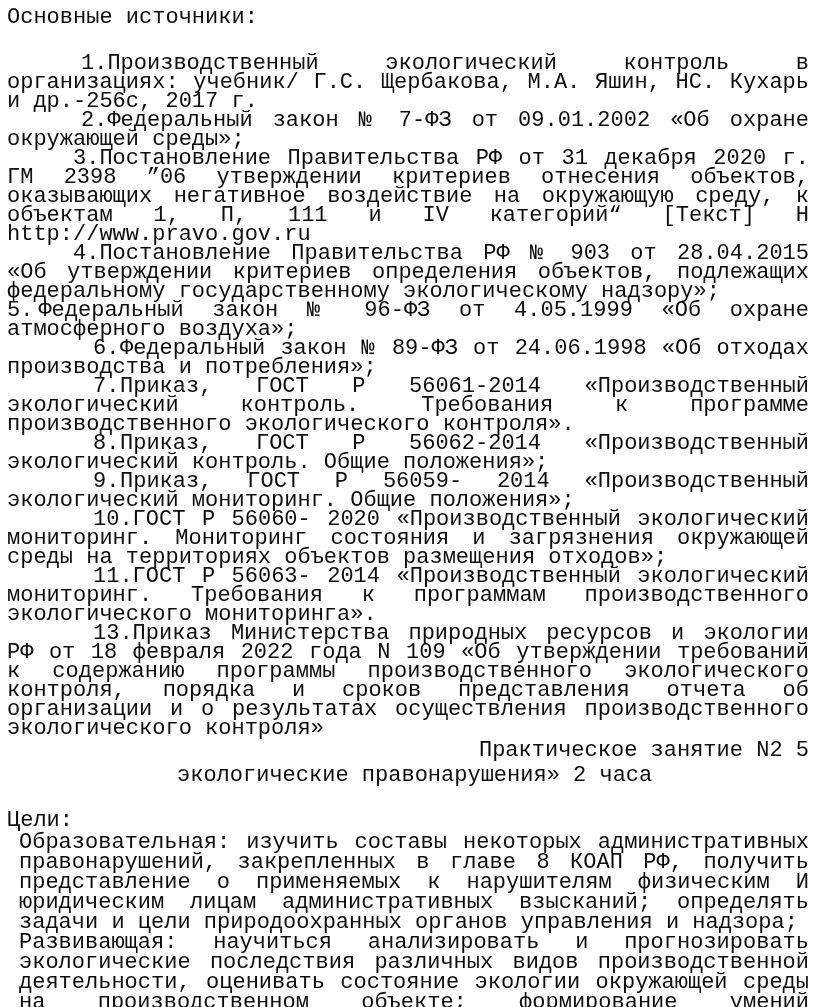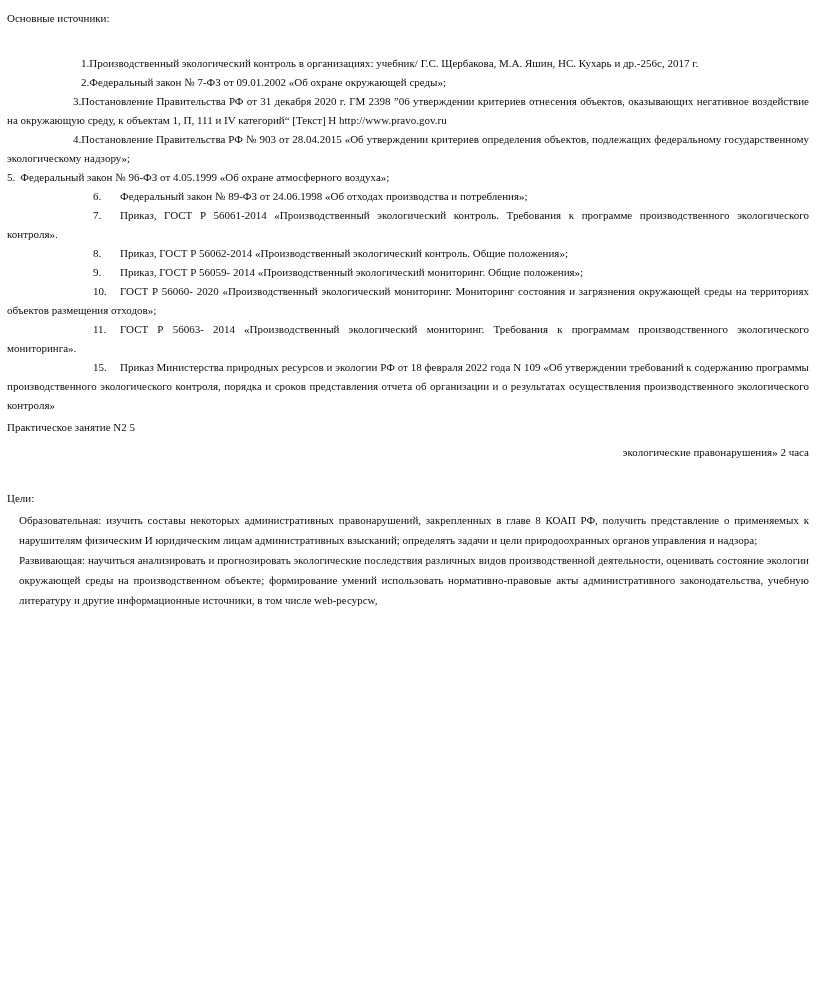--- a/index.html
+++ b/index.html
@@ -1,40 +1,40 @@
 <!DOCTYPE html>
 <html><head>
 <meta charset="utf-8">
 <style>
   html,body{margin:0;padding:0;background:#ffffff;}
   .page{
     width:816px;height:1007px;box-sizing:border-box;
     padding:6px 7px 0 7px;overflow:hidden;background:#ffffff;
-    font-family:Liberation Serif, serif;
-    font-size:11px;color:#0d0d0d;
+    font-family:Liberation Mono, monospace;
+    font-size:22px;color:#0d0d0d;
   }
   p{margin:0;}
   .h{line-height:24px;margin-bottom:24px;text-align:left;}
   .list p{line-height:19px;text-align:justify;}
   .num{display:inline-block;}
   
   .i-a{text-indent:37px;}
   .i-a .num{min-width:20px;}
   
   .i-b{text-indent:33px;}
   .i-b .num{min-width:28px;}
   
   .i-c{text-indent:0;}
   .i-c .num{min-width:0;margin-right:5px;}
   
   .i-d{text-indent:43px;}
   .i-d .num{min-width:70px;}
-  .lesson-title{line-height:25px;text-align:left;}
+  .lesson-title{line-height:25px;text-align:right;}
   .subtitle1{line-height:25px;text-align:justify;text-align-last:justify;padding-left:30px;padding-right:62px;}
-  .subtitle2{line-height:25px;text-align:right;padding-left:170px;}
+  .subtitle2{line-height:25px;text-align:left;padding-left:170px;}
   .goals-h{line-height:24px;margin-top:21px;text-align:left;}
   .para{line-height:20px;text-align:justify;margin-left:12px;}
 </style>
 </head>
 <body>
 
 <div class="page">
 
   <p class="h">Основные источники:</p>
 
@@ -43,21 +43,21 @@
     <p class="i-a"><span class="num">2.</span><span>Федеральный закон № 7-ФЗ от 09.01.2002 «Об охране окружающей среды»;</span></p>
     <p class="i-b"><span class="num">3.</span><span>Постановление Правительства РФ от 31 декабря 2020 г. ГМ 2398 ”06 утверждении критериев отнесения объектов, оказывающих негативное воздействие на окружающую среду, к объектам 1, П, 111 и IV категорий“ [Текст] Н http://www.pravo.gov.ru</span></p>
     <p class="i-b"><span class="num">4.</span><span>Постановление Правительства РФ № 903 от 28.04.2015 «Об утверждении критериев определения объектов, подлежащих федеральному государственному экологическому надзору»;</span></p>
     <p class="i-c"><span class="num">5.</span><span>Федеральный закон № 96-ФЗ от 4.05.1999 «Об охране атмосферного воздуха»;</span></p>
     <p class="i-d"><span class="num">6.</span><span>Федеральный закон № 89-ФЗ от 24.06.1998 «Об отходах производства и потребления»;</span></p>
     <p class="i-d"><span class="num">7.</span><span>Приказ, ГОСТ Р 56061-2014 «Производственный экологический контроль. Требования к программе производственного экологического контроля».</span></p>
     <p class="i-d"><span class="num">8.</span><span>Приказ, ГОСТ Р 56062-2014 «Производственный экологический контроль. Общие положения»;</span></p>
     <p class="i-d"><span class="num">9.</span><span>Приказ, ГОСТ Р 56059- 2014 «Производственный экологический мониторинг. Общие положения»;</span></p>
     <p class="i-d"><span class="num">10.</span><span>ГОСТ Р 56060- 2020 «Производственный экологический мониторинг. Мониторинг состояния и загрязнения окружающей среды на территориях объектов размещения отходов»;</span></p>
     <p class="i-d"><span class="num">11.</span><span>ГОСТ Р 56063- 2014 «Производственный экологический мониторинг. Требования к программам производственного экологического мониторинга».</span></p>
-    <p class="i-d"><span class="num">15.</span><span>Приказ Министерства природных ресурсов и экологии РФ от 18 февраля 2022 года N 109 «Об утверждении требований к содержанию программы производственного экологического контроля, порядка и сроков представления отчета об организации и о результатах осуществления производственного экологического контроля»</span></p>
+    <p class="i-d"><span class="num">13.</span><span>Приказ Министерства природных ресурсов и экологии РФ от 18 февраля 2022 года N 109 «Об утверждении требований к содержанию программы производственного экологического контроля, порядка и сроков представления отчета об организации и о результатах осуществления производственного экологического контроля»</span></p>
   </div>
 
   <p class="lesson-title">Практическое занятие N2 5</p>
   <p class="subtitle2">экологические правонарушения» 2 часа</p>
 
   <p class="goals-h">Цели:</p>
   <p class="para">Образовательная: изучить составы некоторых административных правонарушений, закрепленных в главе 8 КОАП РФ, получить представление о применяемых к нарушителям физическим И юридическим лицам административных взысканий; определять задачи и цели природоохранных органов управления и надзора;</p>
   <p class="para">Развивающая: научиться анализировать и прогнозировать экологические последствия различных видов производственной деятельности, оценивать состояние экологии окружающей среды на производственном объекте; формирование умений использовать нормативно-правовые акты административного законодательства, учебную литературу и другие информационные источники, в том числе web-ресурсw,</p>
 
 </div>

